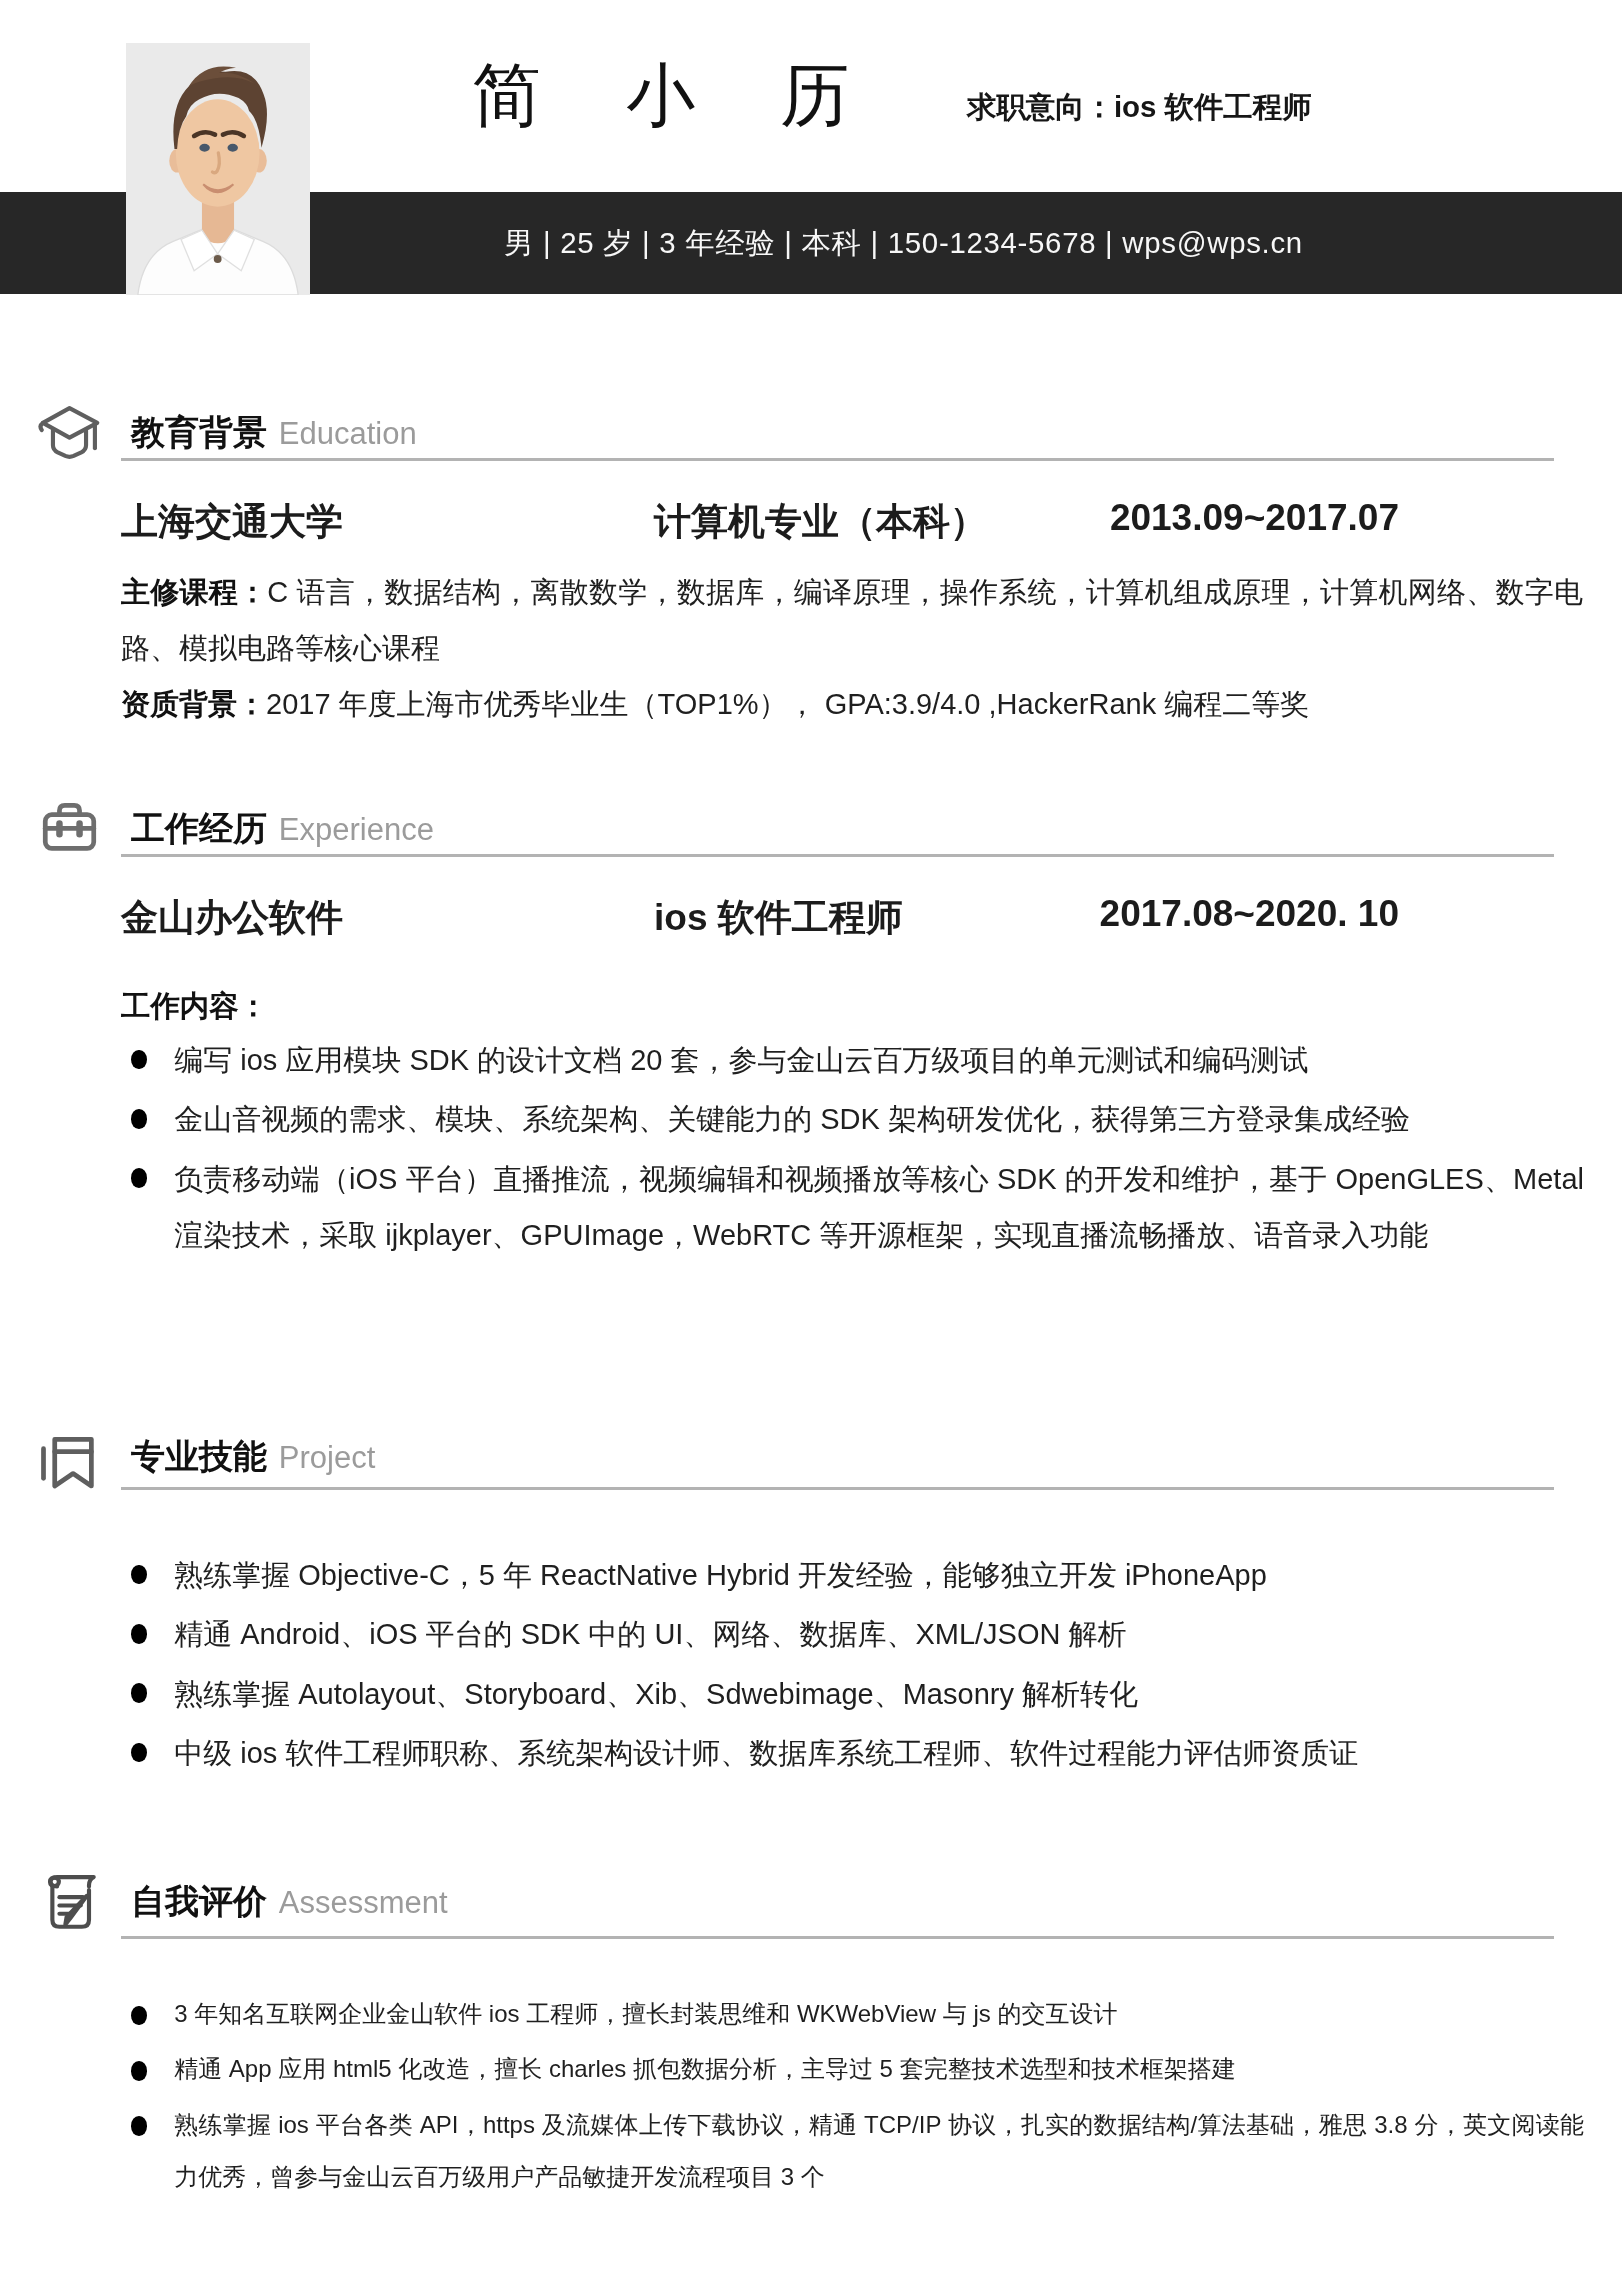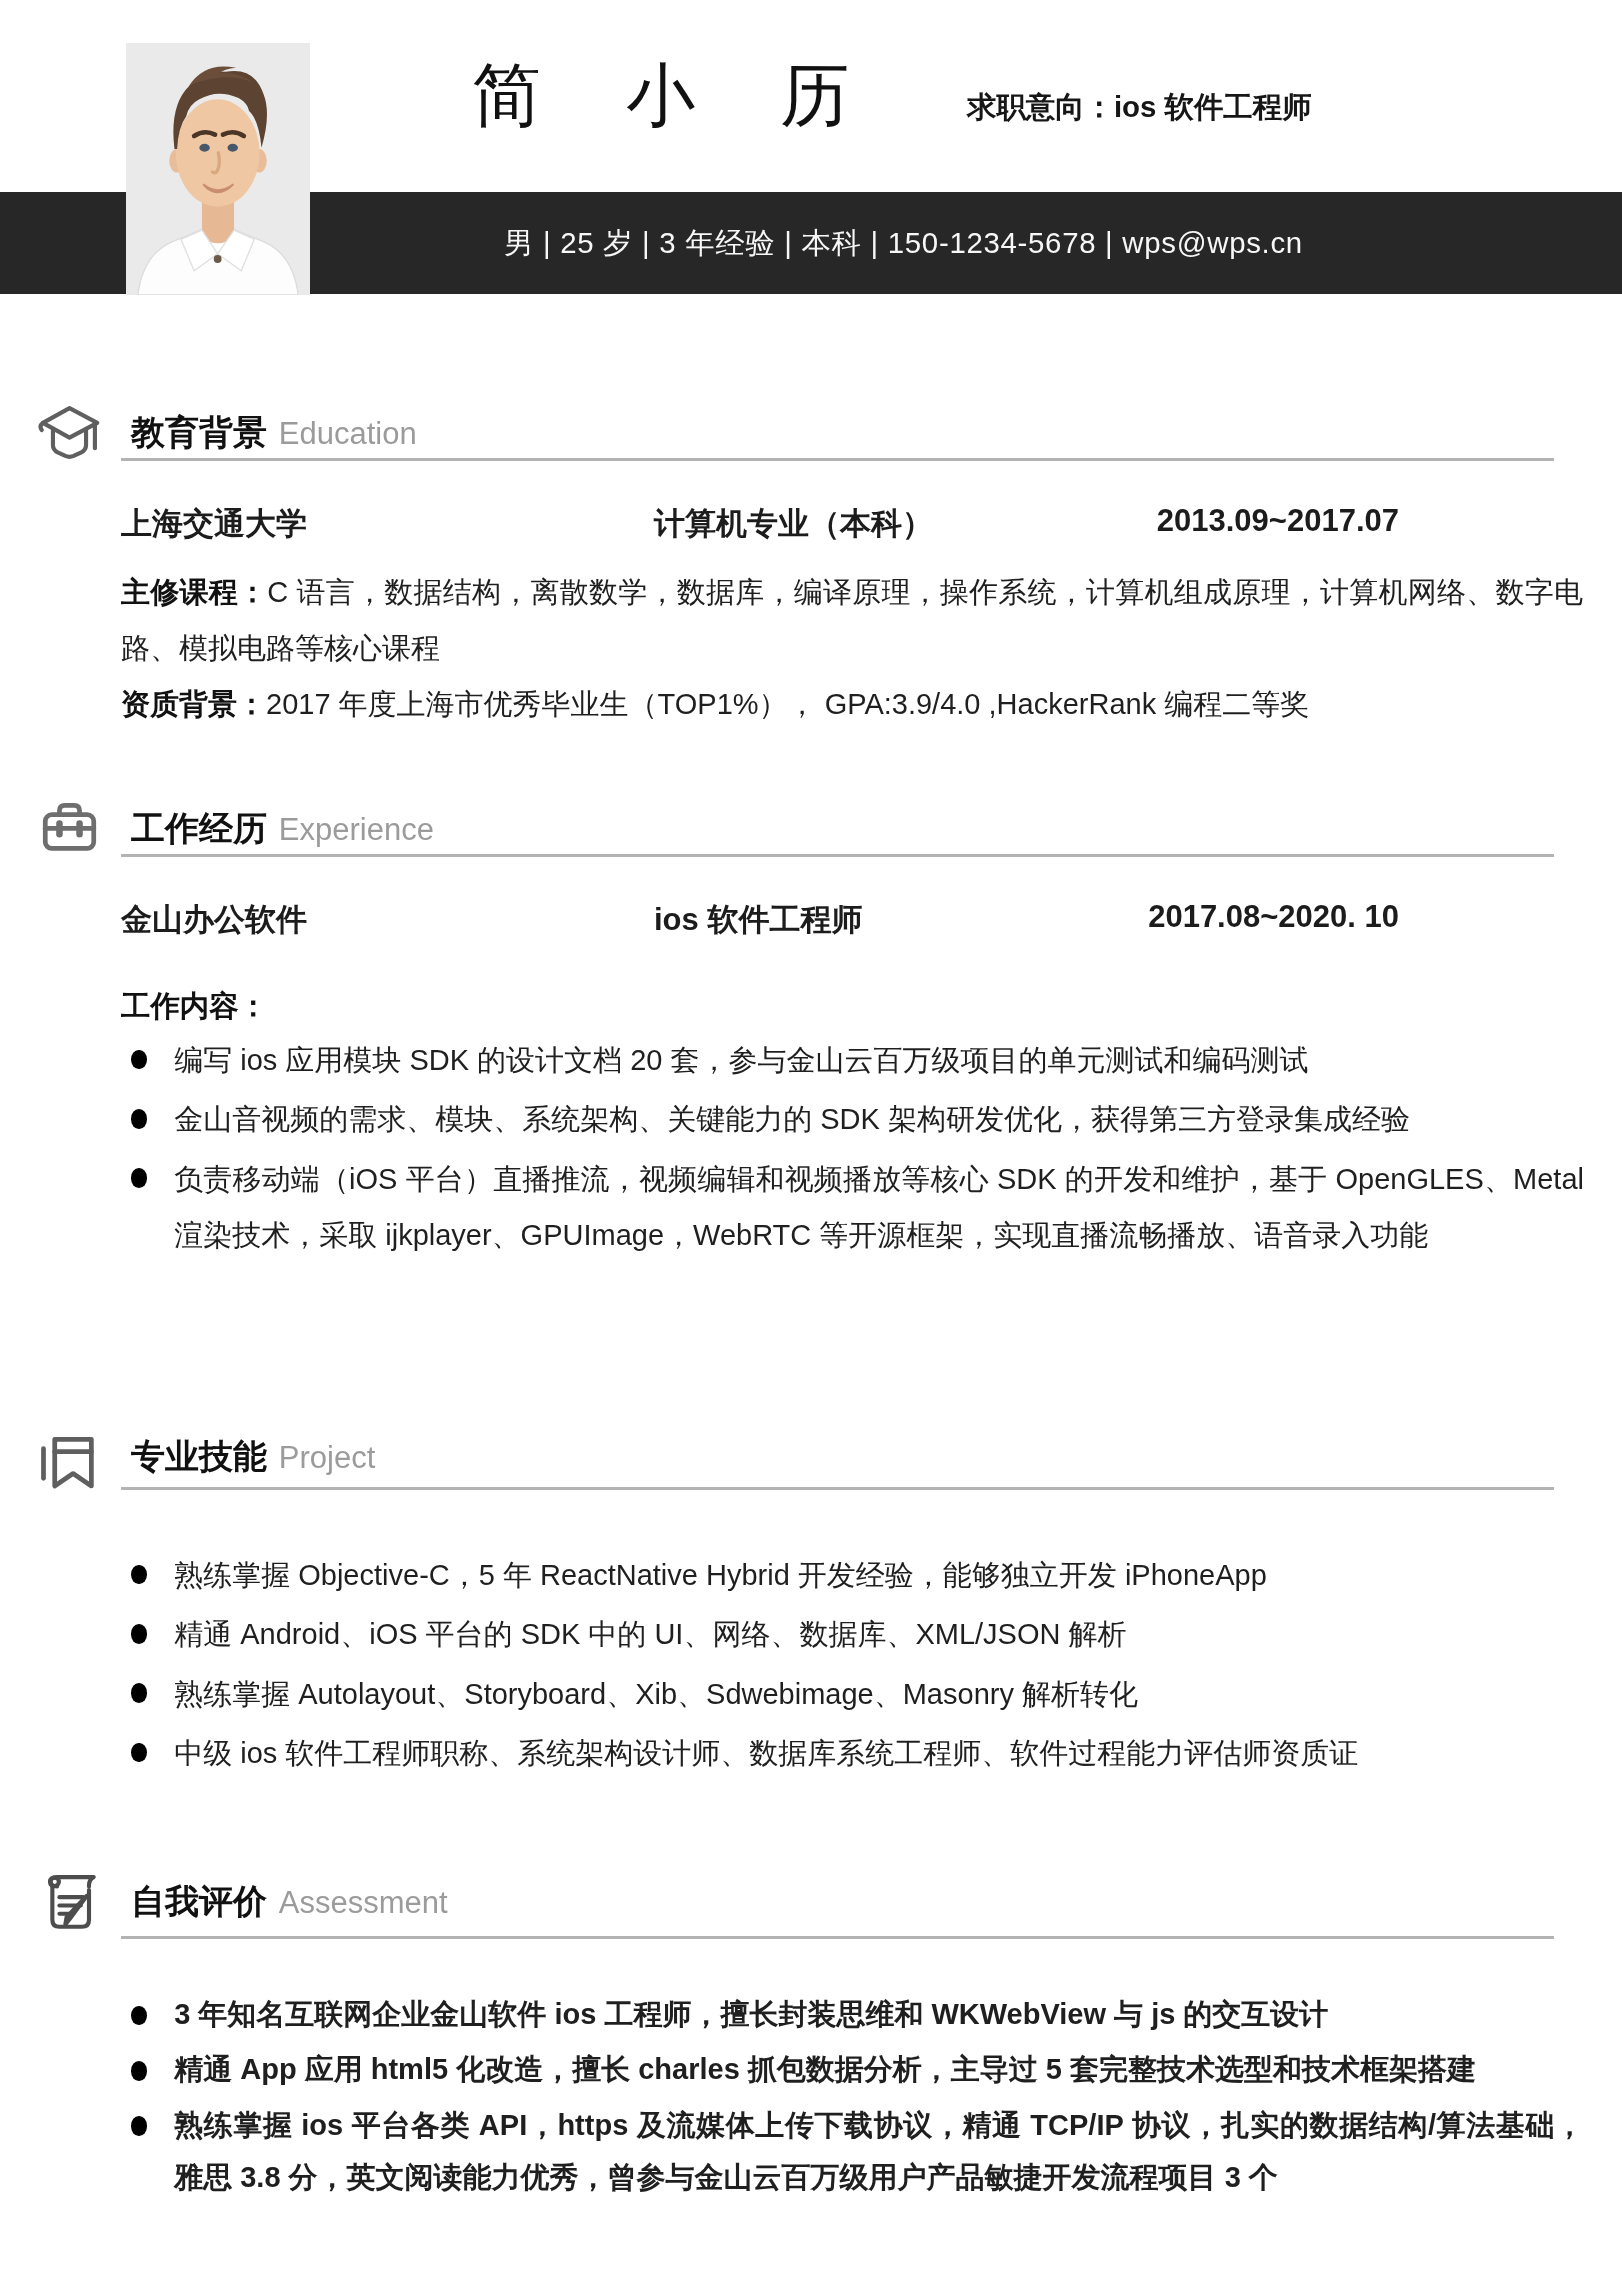--- a/index.html
+++ b/index.html
@@ -36,39 +36,39 @@
   .sec-skill .sec-icon{top:14.4px;}
   .sec-title{
     position:absolute;left:131px;top:11.8px;height:55px;line-height:55px;white-space:nowrap;
   }
   .sec-title .zh{font-size:34px;font-weight:700;color:#111;}
   .sec-title .en{font-size:31px;font-weight:400;color:#9b9b9b;margin-left:11.8px;}
   .divider{position:absolute;left:121px;top:65px;width:1433px;height:2.6px;background:#b3b3b3;}
   .sec-assess .divider{top:74px;}
   .sec-skill .divider{top:70px;}
   
-  .row3{position:absolute;left:0;top:110px;width:1551px;height:41px;font-weight:700;font-size:31px;}
+  .row3{position:absolute;left:0;top:104px;width:1551px;height:41px;font-weight:700;font-size:37px;}
   .row3 .c1{position:absolute;left:121px;white-space:nowrap;}
   .row3 .c2{position:absolute;left:654px;white-space:nowrap;}
   .row3 .c3{position:absolute;right:152px;white-space:nowrap;}
   .edu-text{
     position:absolute;left:121px;top:171px;width:1462px;
     font-size:29px;line-height:56px;color:#1f1f1f;text-align:justify;
   }
   .blabel{font-weight:700;color:#111;}
   .work-label{position:absolute;left:121px;top:198px;font-size:29.4px;font-weight:700;color:#111;}
   ul.blist{
     list-style:none;margin:0;padding:0;position:absolute;left:131px;width:1453px;
   }
   .sec-exp ul.blist{top:243px;}
   .sec-skill ul.blist{top:130px;}
   .sec-assess ul.blist{top:126px;}
   li.bullet{display:flex;margin:0 0 3.3px 0;}
   .sec-exp li.bullet, .sec-skill li.bullet{font-size:29px;line-height:56px;}
-  .sec-assess li.bullet{font-size:29px;line-height:52px;font-weight:bold;}
+  .sec-assess li.bullet{font-size:24px;line-height:52px;}
   li.bullet .dot{
     flex:0 0 auto;width:15.7px;height:19.6px;background:#000;border-radius:50%;
     margin:17.7px 27.5px 0 0;
   }
   li.bullet .btxt{flex:1 1 auto;color:#1f1f1f;text-align:justify;}
   svg{display:block;}
 </style>
 </head>
 <body>
 

